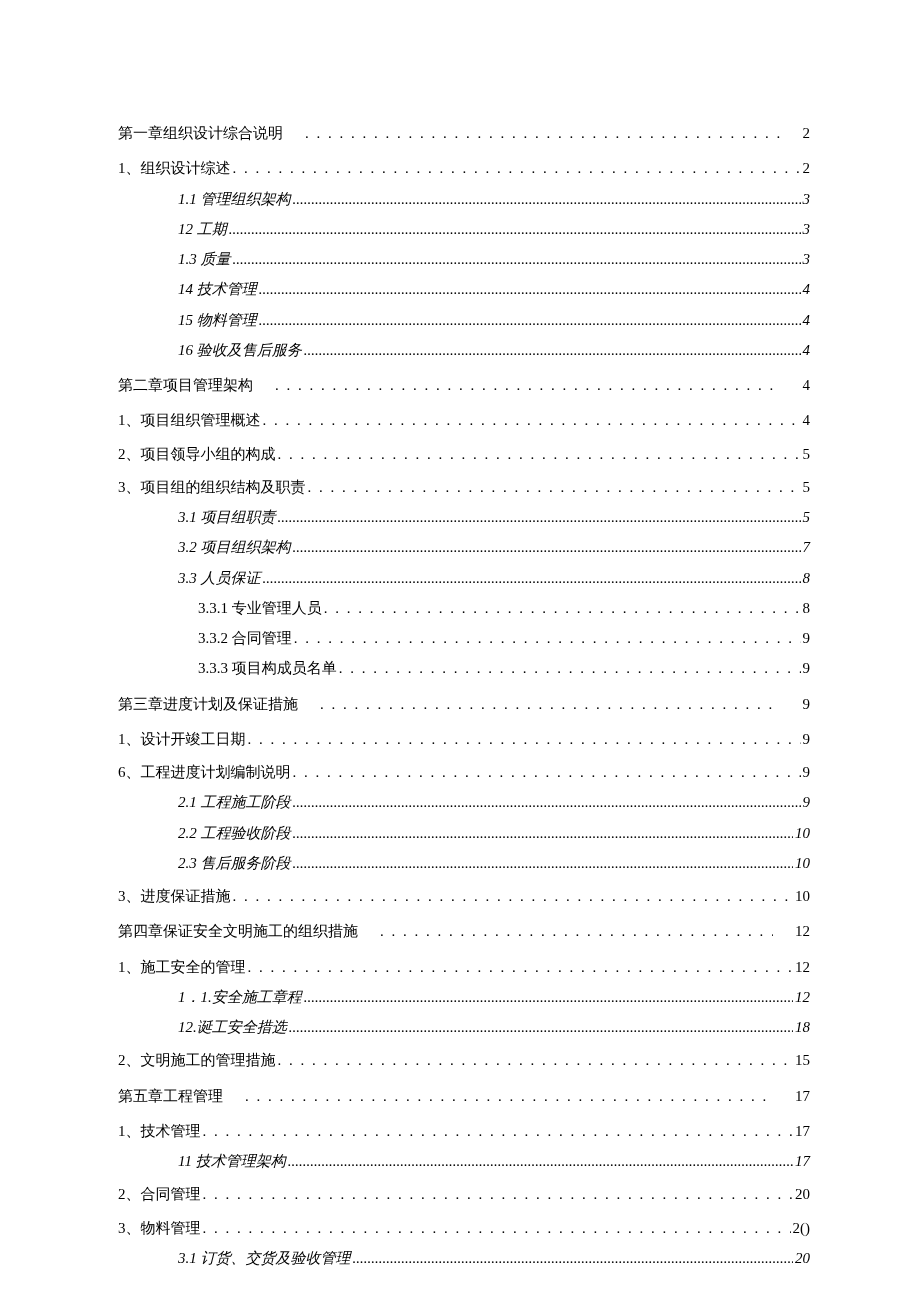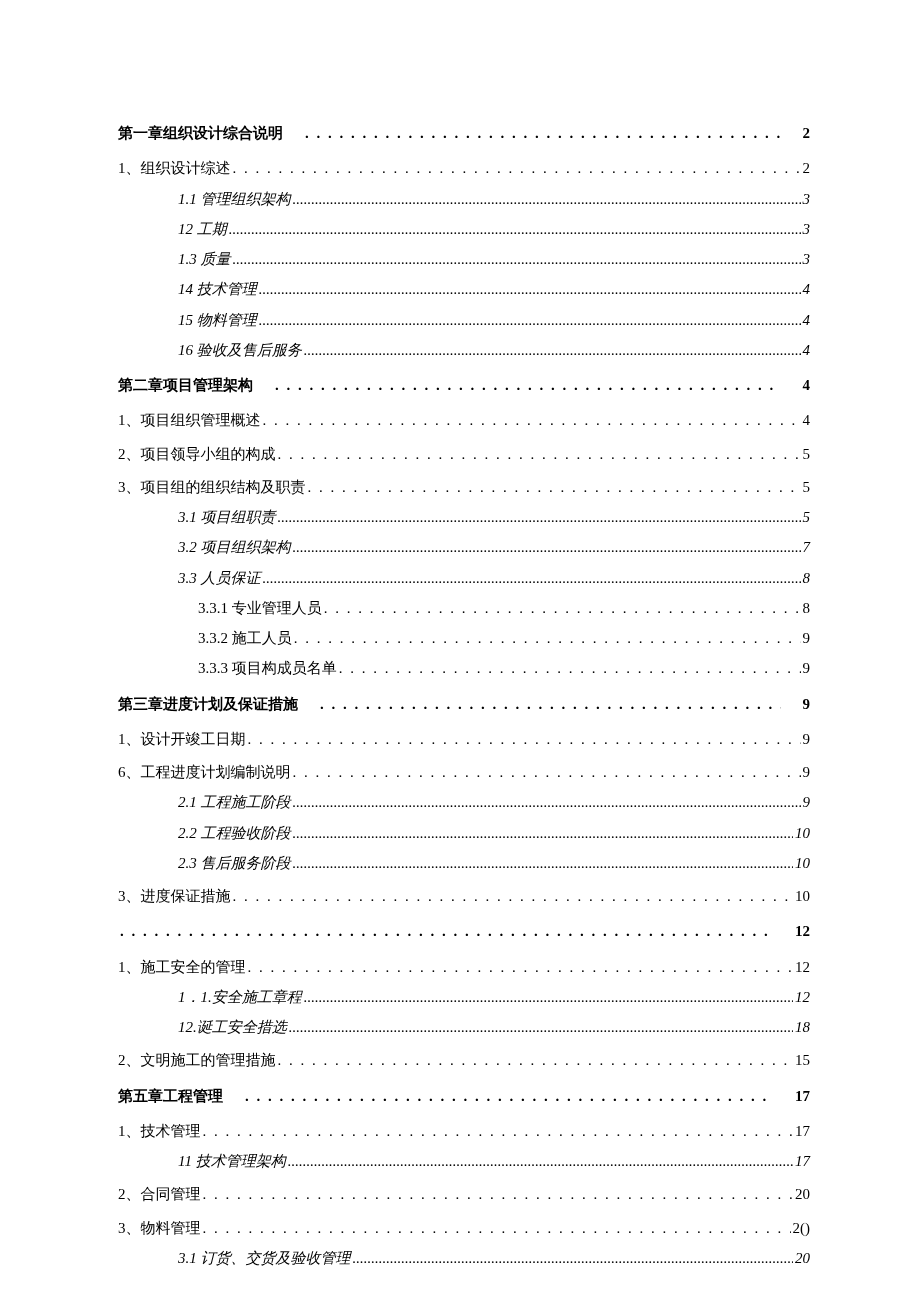--- a/index.html
+++ b/index.html
@@ -38,21 +38,21 @@
       color: #000;
     }
     .toc-dots.fine::after {
       content: "..........................................................................................................................................................................................................";
       letter-spacing: 1px;
       font-size: 15px;
     }
     .toc-page {
       flex: 0 0 auto;
     }
-    .level-0 { margin-left: 0; font-weight: bold; margin-top: 12px; margin-bottom: 12px; gap: 20px; }
+    .level-0 { margin-left: 0; font-weight: normal; margin-top: 12px; margin-bottom: 12px; gap: 20px; }
     .level-1 { margin-top: 10px; }
     .level-2 { margin-left: 60px; font-style: italic; font-family: "KaiTi","STKaiti",serif; }
     .level-3 { margin-left: 80px; }
     .level-2 .toc-dots::after { letter-spacing: 0px; content: "..................................................................................................................................................................................................................................................................."; }
   </style>
 </head>
 <body>
 
 <div class="page">
   <div id="toc-container">
@@ -130,21 +130,21 @@
         <span class="toc-label">3.3 人员保证</span>
         <span class="toc-dots fine"></span>
         <span class="toc-page">8</span>
       </div>
       <div class="toc-line level-3">
         <span class="toc-label">3.3.1 专业管理人员</span>
         <span class="toc-dots"></span>
         <span class="toc-page">8</span>
       </div>
       <div class="toc-line level-3">
-        <span class="toc-label">3.3.2 施工人员</span>
+        <span class="toc-label">3.3.2 合同管理</span>
         <span class="toc-dots"></span>
         <span class="toc-page">9</span>
       </div>
       <div class="toc-line level-3">
         <span class="toc-label">3.3.3 项目构成员名单</span>
         <span class="toc-dots"></span>
         <span class="toc-page">9</span>
       </div>
       <div class="toc-line level-0">
         <span class="toc-label">第三章进度计划及保证措施</span>
@@ -175,20 +175,21 @@
         <span class="toc-label">2.3 售后服务阶段</span>
         <span class="toc-dots fine"></span>
         <span class="toc-page">10</span>
       </div>
       <div class="toc-line level-1">
         <span class="toc-label">3、进度保证措施</span>
         <span class="toc-dots"></span>
         <span class="toc-page">10</span>
       </div>
       <div class="toc-line level-0">
+        <span class="toc-label">第四章保证安全文明施工的组织措施</span>
         <span class="toc-dots"></span>
         <span class="toc-page">12</span>
       </div>
       <div class="toc-line level-1">
         <span class="toc-label">1、施工安全的管理</span>
         <span class="toc-dots"></span>
         <span class="toc-page">12</span>
       </div>
       <div class="toc-line level-2">
         <span class="toc-label">1．1.安全施工章程</span>

